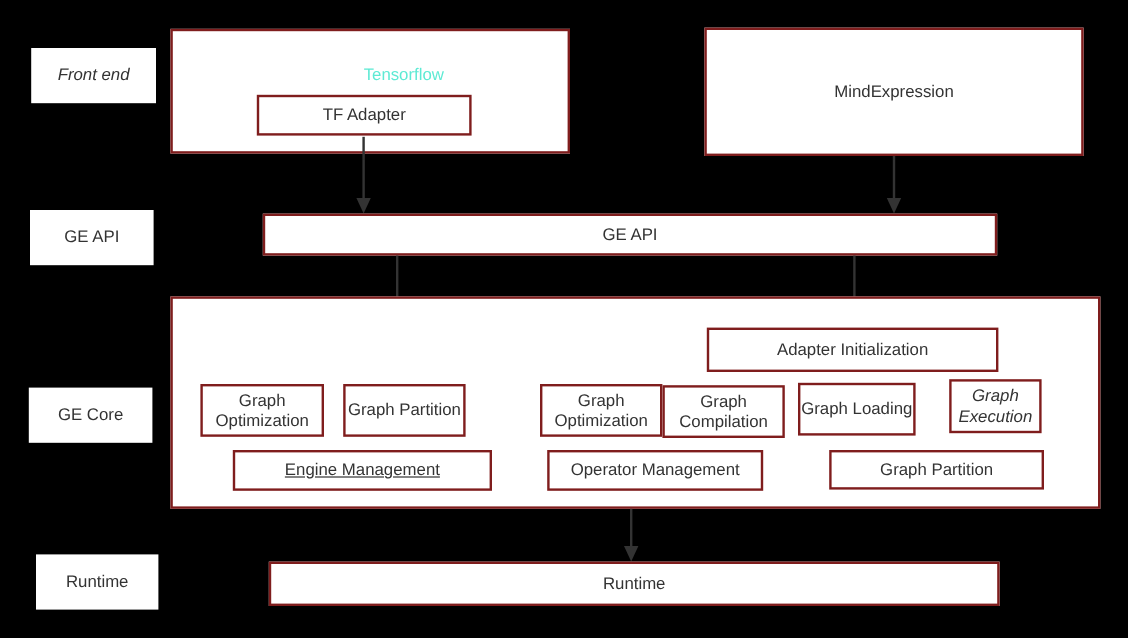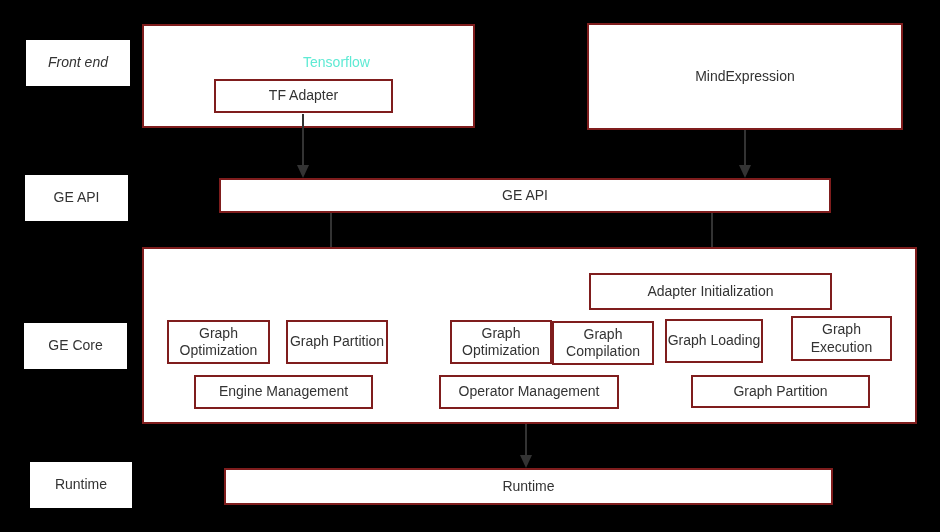--- a/index.html
+++ b/index.html
@@ -107,24 +107,24 @@
 
   <div class="box frame" style="left:142px; top:247px; width:775px; height:177px;"></div>
 
   <div class="box" style="left:589px; top:273px; width:243px; height:37px;">Adapter Initialization</div>
 
   <div class="box" style="left:167px; top:320px; width:103px; height:44px;">Graph Optimization</div>
   <div class="box" style="left:286px; top:320px; width:102px; height:44px;">Graph Partition</div>
   <div class="box" style="left:414px; top:320px; width:102px; height:44px;margin-left:36px;">Graph Optimization</div>
   <div class="box" style="left:552px; top:321px; width:102px; height:44px;">Graph Compilation</div>
   <div class="box" style="left:665px; top:319px; width:98px; height:44px;">Graph Loading</div>
-  <div class="box" style="left:791px; top:316px; width:101px; height:45px;">Graph Execution</div>
+  <div class="box" style="left:791px; top:316px; width:77px; height:45px;font-style:italic;">Graph Execution</div>
 
-  <div class="box" style="left:194px; top:375px; width:179px; height:34px;">Engine Management</div>
-  <div class="box" style="left:439px; top:375px; width:180px; height:34px;">Operator Management</div>
+  <div class="box" style="left:194px; top:375px; width:216px; height:34px;text-decoration:underline;">Engine Management</div>
+  <div class="box" style="left:456px; top:375px; width:180px; height:34px;">Operator Management</div>
   <div class="box" style="left:691px; top:375px; width:179px; height:33px;">Graph Partition</div>
 
   <div class="arrow" style="left:520px; top:424px; height:44px;">
     <div class="arrow-shaft"></div>
     <div class="arrow-head"></div>
   </div>
 
   <div class="box" style="left:224px; top:468px; width:609px; height:37px;">Runtime</div>
 
 </div>

